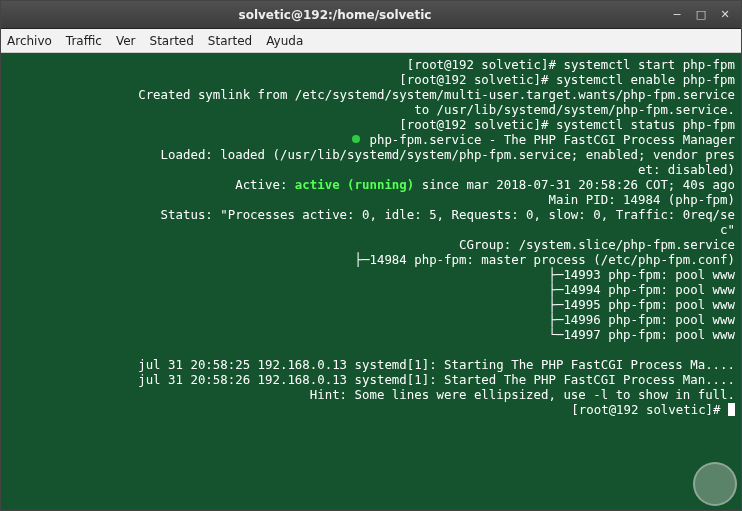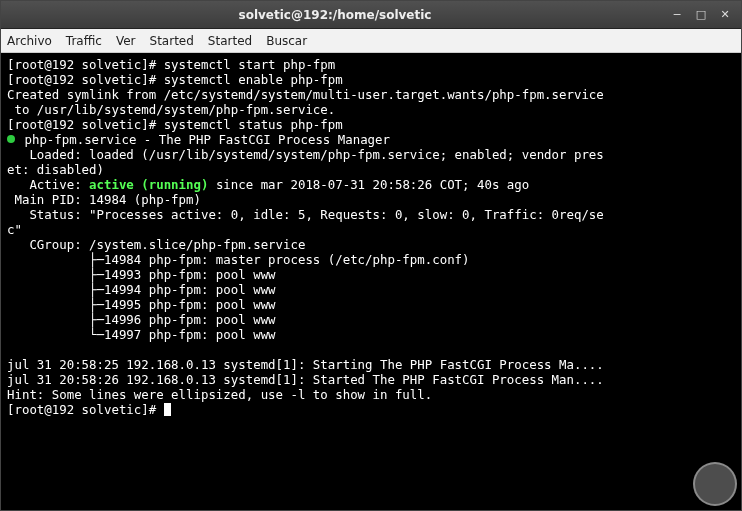--- a/index.html
+++ b/index.html
@@ -52,28 +52,29 @@
       align-items: center;
       font-family: "DejaVu Sans", sans-serif;
       font-size: 12px;
       padding: 0 6px;
       gap: 14px;
       color: #222;
     }
     .menu-item { cursor: pointer; }
     .terminal {
       flex: 1;
-      background: #000000;
+      background: #14532d;
       color: #fff;
       font-size: 12.4px;
       line-height: 15px;
       padding: 4px 6px;
       white-space: pre;
       overflow: hidden;
       position: relative;
+      text-align: right;
     }
     .bgreen { color: #55ff55; font-weight: bold; }
     .cursor {
       display: inline-block;
       width: 7px;
       height: 13px;
       background: #fff;
       vertical-align: -2px;
     }
     .dot {
@@ -104,21 +105,21 @@
     <span class="win-btn">□</span>
     <span class="win-btn">✕</span>
   </div>
 
   <div class="menubar">
     <span class="menu-item">Archivo</span>
     <span class="menu-item">Traffic</span>
     <span class="menu-item">Ver</span>
     <span class="menu-item">Started</span>
     <span class="menu-item">Started</span>
-    <span class="menu-item">Buscar</span>
+    <span class="menu-item">Ayuda</span>
   </div>
 
   <div class="terminal"><span>[root@192 solvetic]# </span><span>systemctl start php-fpm</span>
 <span>[root@192 solvetic]# </span><span>systemctl enable php-fpm</span>
 <span>Created symlink from /etc/systemd/system/multi-user.target.wants/php-fpm.service</span>
 <span> to /usr/lib/systemd/system/php-fpm.service.</span>
 <span>[root@192 solvetic]# </span><span>systemctl status php-fpm</span>
 <span class="dot"></span><span> php-fpm.service - The PHP FastCGI Process Manager</span>
 <span>   Loaded: loaded (/usr/lib/systemd/system/php-fpm.service; enabled; vendor pres</span>
 <span>et: disabled)</span>

